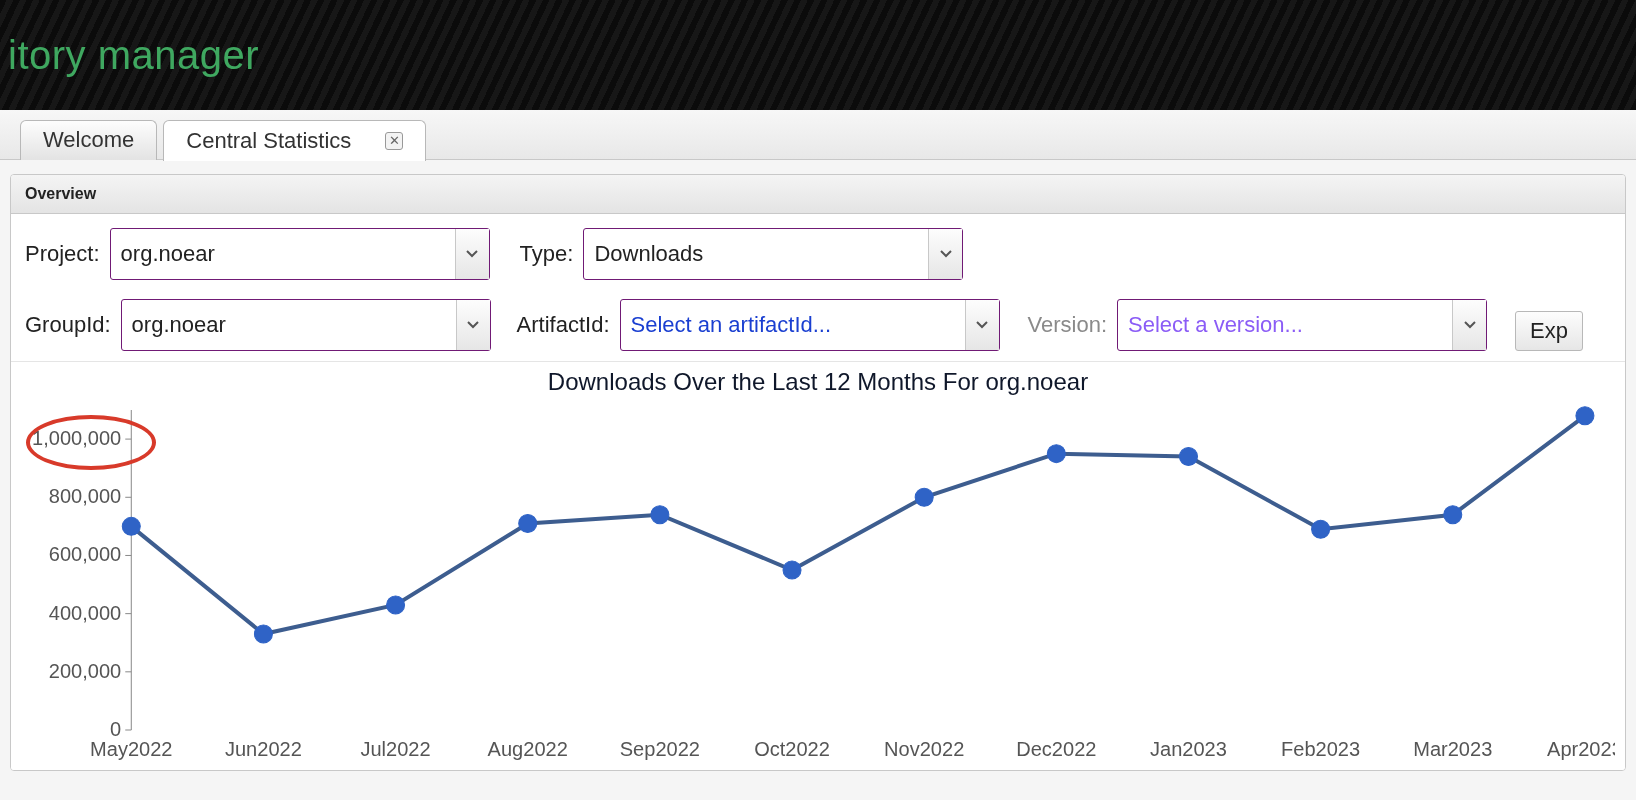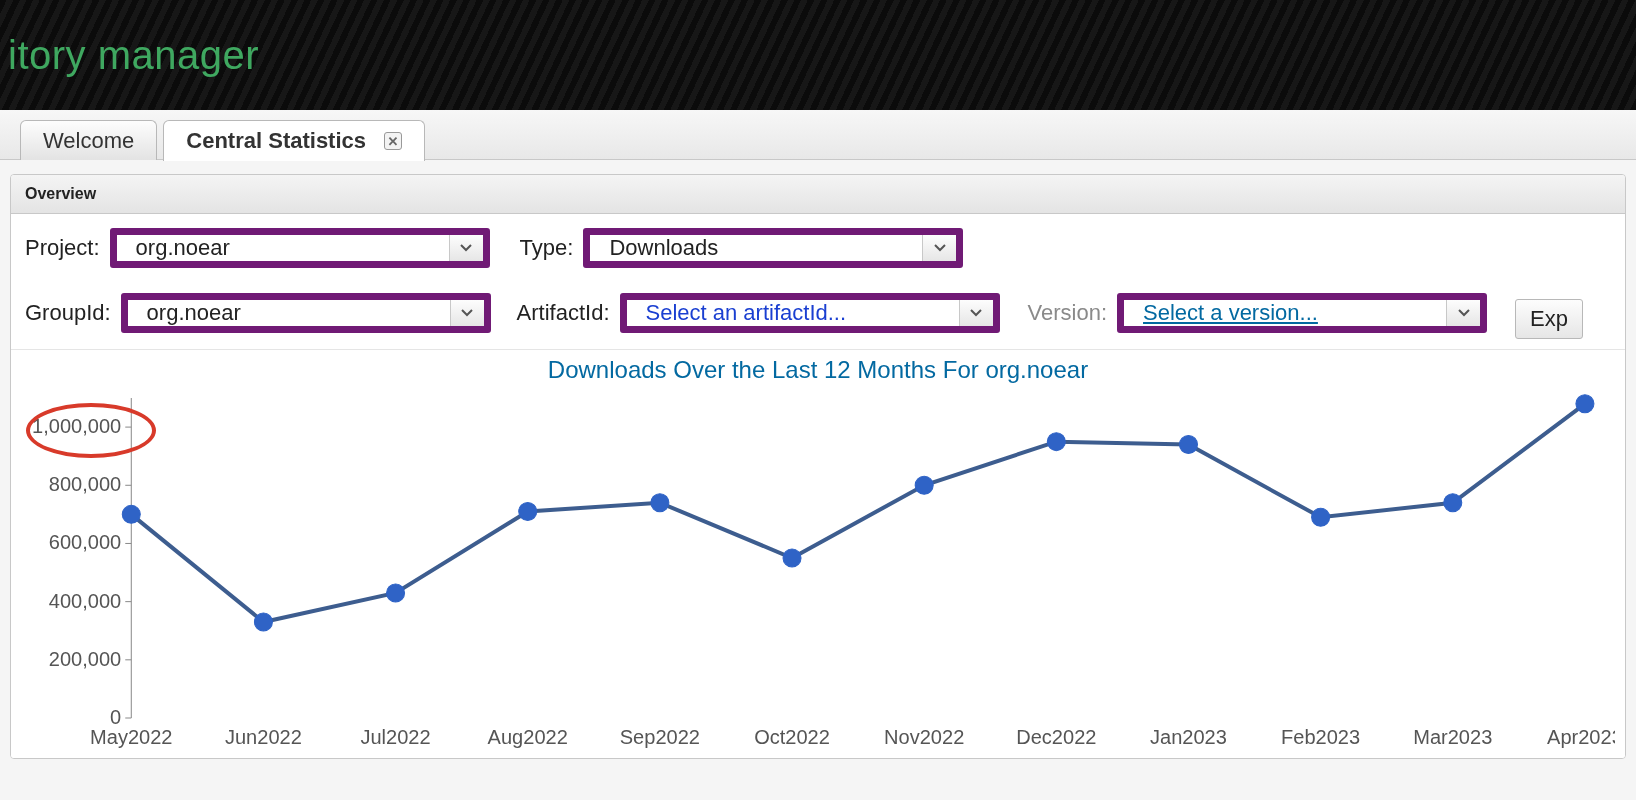--- a/index.html
+++ b/index.html
@@ -16,21 +16,21 @@
   }
   .header-title {
     color: #3fa860;
     font-size: 40px;
     font-weight: 400;
     letter-spacing: 0.5px;
   }
 
   .tab-strip {
     display: flex;
-    align-items: flex-start;
+    align-items: center;
     height: 50px;
     padding: 10px 0 0 20px;
     background: linear-gradient(#f7f7f7, #e8e8e8);
     border-bottom: 1px solid #c8c8c8;
   }
   .tab {
     display: flex;
     align-items: center;
     height: 40px;
     padding: 0 22px;
@@ -39,24 +39,25 @@
     border-bottom: none;
     border-radius: 6px 6px 0 0;
     background: linear-gradient(#fdfdfd, #e3e3e3);
     font-size: 22px;
     color: #333;
     cursor: pointer;
     position: relative;
   }
   .tab.active {
     background: #fff;
-    font-weight: 700;
+    font-weight: 400;
     height: 41px;
     margin-bottom: -1px;
     z-index: 2;
+    gap: 16px;
   }
   .tab .close {
     margin-left: 18px;
     width: 18px; height: 18px;
     border: 1px solid #999;
     border-radius: 3px;
     display: flex; align-items: center; justify-content: center;
     font-size: 13px; color: #666;
     background: #f3f3f3;
   }
@@ -82,39 +83,38 @@
     gap: 18px 10px;
     padding: 14px 14px 10px 14px;
     background: #fff;
     border-bottom: 1px solid #e5e5e5;
   }
   .filter-row { display: flex; align-items: center; gap: 10px; }
   .label { font-size: 22px; color: #222; white-space: nowrap; }
   .label.muted { color: #8a8a8a; }
   .combo {
     display: flex; align-items: center;
-    height: 40px;
-    border: 7px solid #701a75;
+    height: 52px;
+    border: 1px solid #701a75;
     border-radius: 3px;
     background: #fff;
     min-width: 180px;
     position: relative;
-    padding-left: 9px;
   }
   .combo .value {
     flex: 1;
     padding: 0 10px;
     font-size: 22px;
     color: #222;
     white-space: nowrap;
     overflow: hidden;
     text-overflow: ellipsis;
   }
   .combo .value.placeholder-blue { color: #1a3fd1; }
-  .combo .value.placeholder-gray { color: #0369a1; text-decoration: underline; }
+  .combo .value.placeholder-gray { color: #8b5cf6; }
   .combo .combo-arrow {
     width: 34px; height: 100%;
     border-left: 1px solid #c8c8c8;
     background: linear-gradient(#fdfdfd,#e6e6e6);
     display: flex; align-items: center; justify-content: center;
   }
   .combo .combo-arrow svg { width: 12px; height: 8px; }
   .btn {
     height: 40px;
     border: 1px solid #b8b8b8;
@@ -129,21 +129,21 @@
   }
 
   .chart-area {
     padding: 6px 10px 10px 10px;
     background: #fff;
     position: relative;
   }
   .chart-title {
     text-align: center;
     font-size: 24px;
-    color: #0369a1;
+    color: #0f172a;
     margin-bottom: 4px;
   }
   .chart-canvas {
     position: relative;
     height: 360px;
     width: 100%;
   }
   .chart-canvas svg { width: 100%; height: 100%; display:block; }
 
   .annotation-ellipse {

